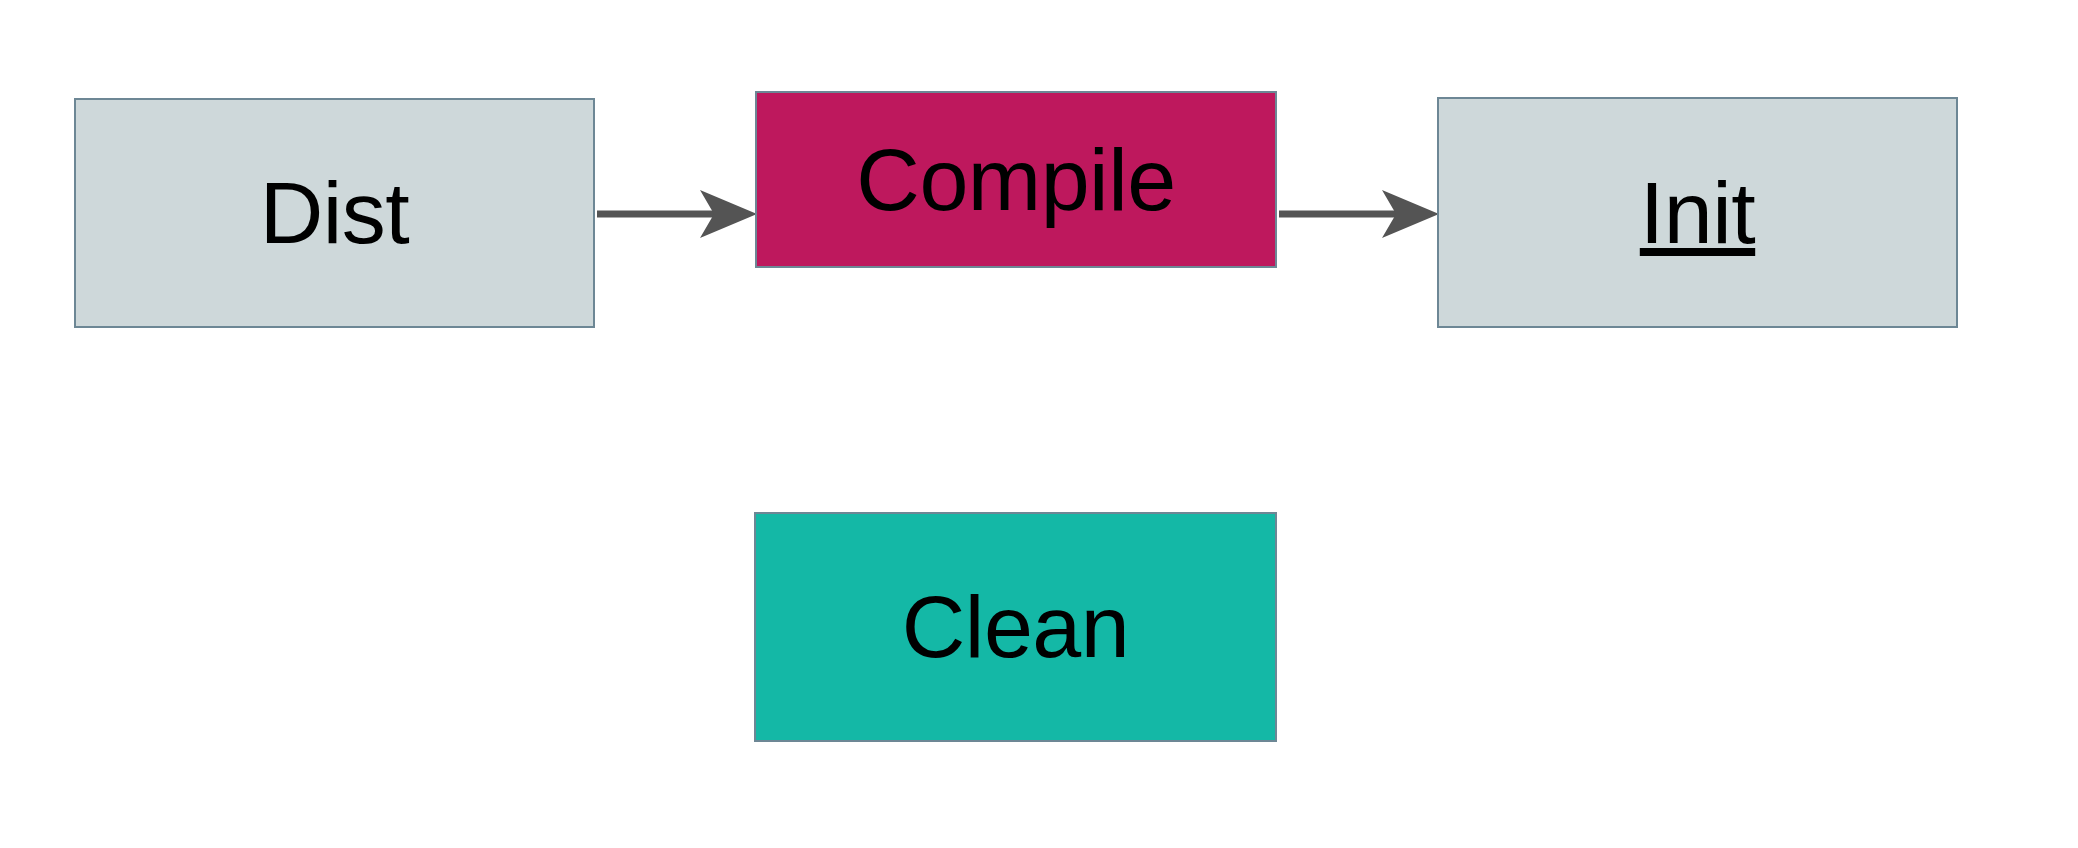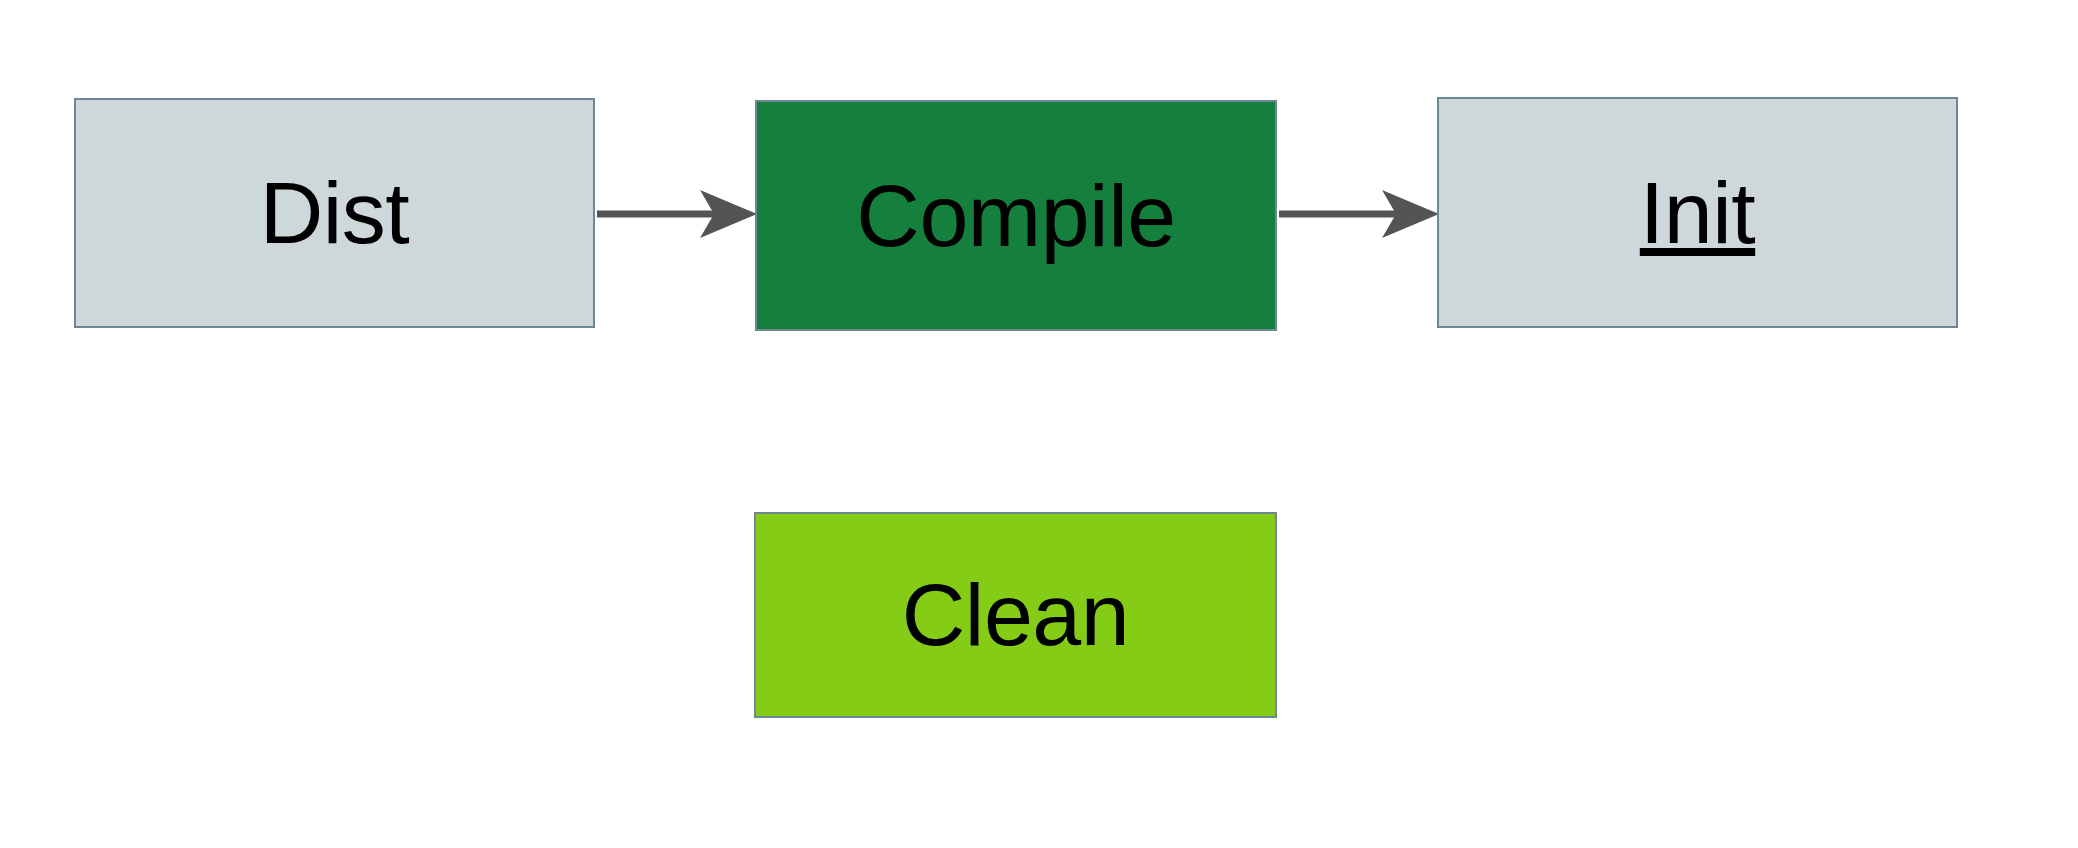--- a/index.html
+++ b/index.html
@@ -81,25 +81,25 @@
     <g>
       <path class="edge-path" d="M 1279 214 L 1400 214" style="stroke: rgb(84, 84, 84);"></path>
       <path class="edge-head" d="M 1439 214 L 1382 190 L 1396 214 L 1382 238 Z" style="fill: rgb(84, 84, 84);"></path>
     </g>
   </svg>
 
   <div class="node" id="node-dist" style="left: 74px; top: 98px; width: 521px; height: 230px; background: rgb(206, 216, 218); border-color: rgb(109, 135, 149);">
     <span class="node-label" style="color: rgb(0, 0, 0);">Dist</span>
   </div>
 
-  <div class="node" id="node-compile" style="left: 755px; top: 100px; width: 522px; height: 231px; background: #15803d; border-color: rgb(109, 135, 149);">
+  <div class="node" id="node-compile" style="left: 755px; top: 91px; width: 522px; height: 177px; background: #be185d; border-color: rgb(109, 135, 149);">
     <span class="node-label" style="color: rgb(0, 0, 0);">Compile</span>
   </div>
 
   <div class="node" id="node-init" style="left: 1437px; top: 97px; width: 521px; height: 231px; background: rgb(206, 216, 218); border-color: rgb(109, 135, 149); text-decoration: underline;">
     <span class="node-label" style="color: rgb(0, 0, 0);">Init</span>
   </div>
 
-  <div class="node" id="node-clean" style="left: 754px; top: 512px; width: 523px; height: 206px; background: #84cc16; border-color: rgb(109, 135, 149);">
+  <div class="node" id="node-clean" style="left: 754px; top: 512px; width: 523px; height: 230px; background: #14b8a6; border-color: rgb(109, 135, 149);">
     <span class="node-label" style="color: rgb(0, 0, 0);">Clean</span>
   </div>
 
 </div>
 
 </body></html>

